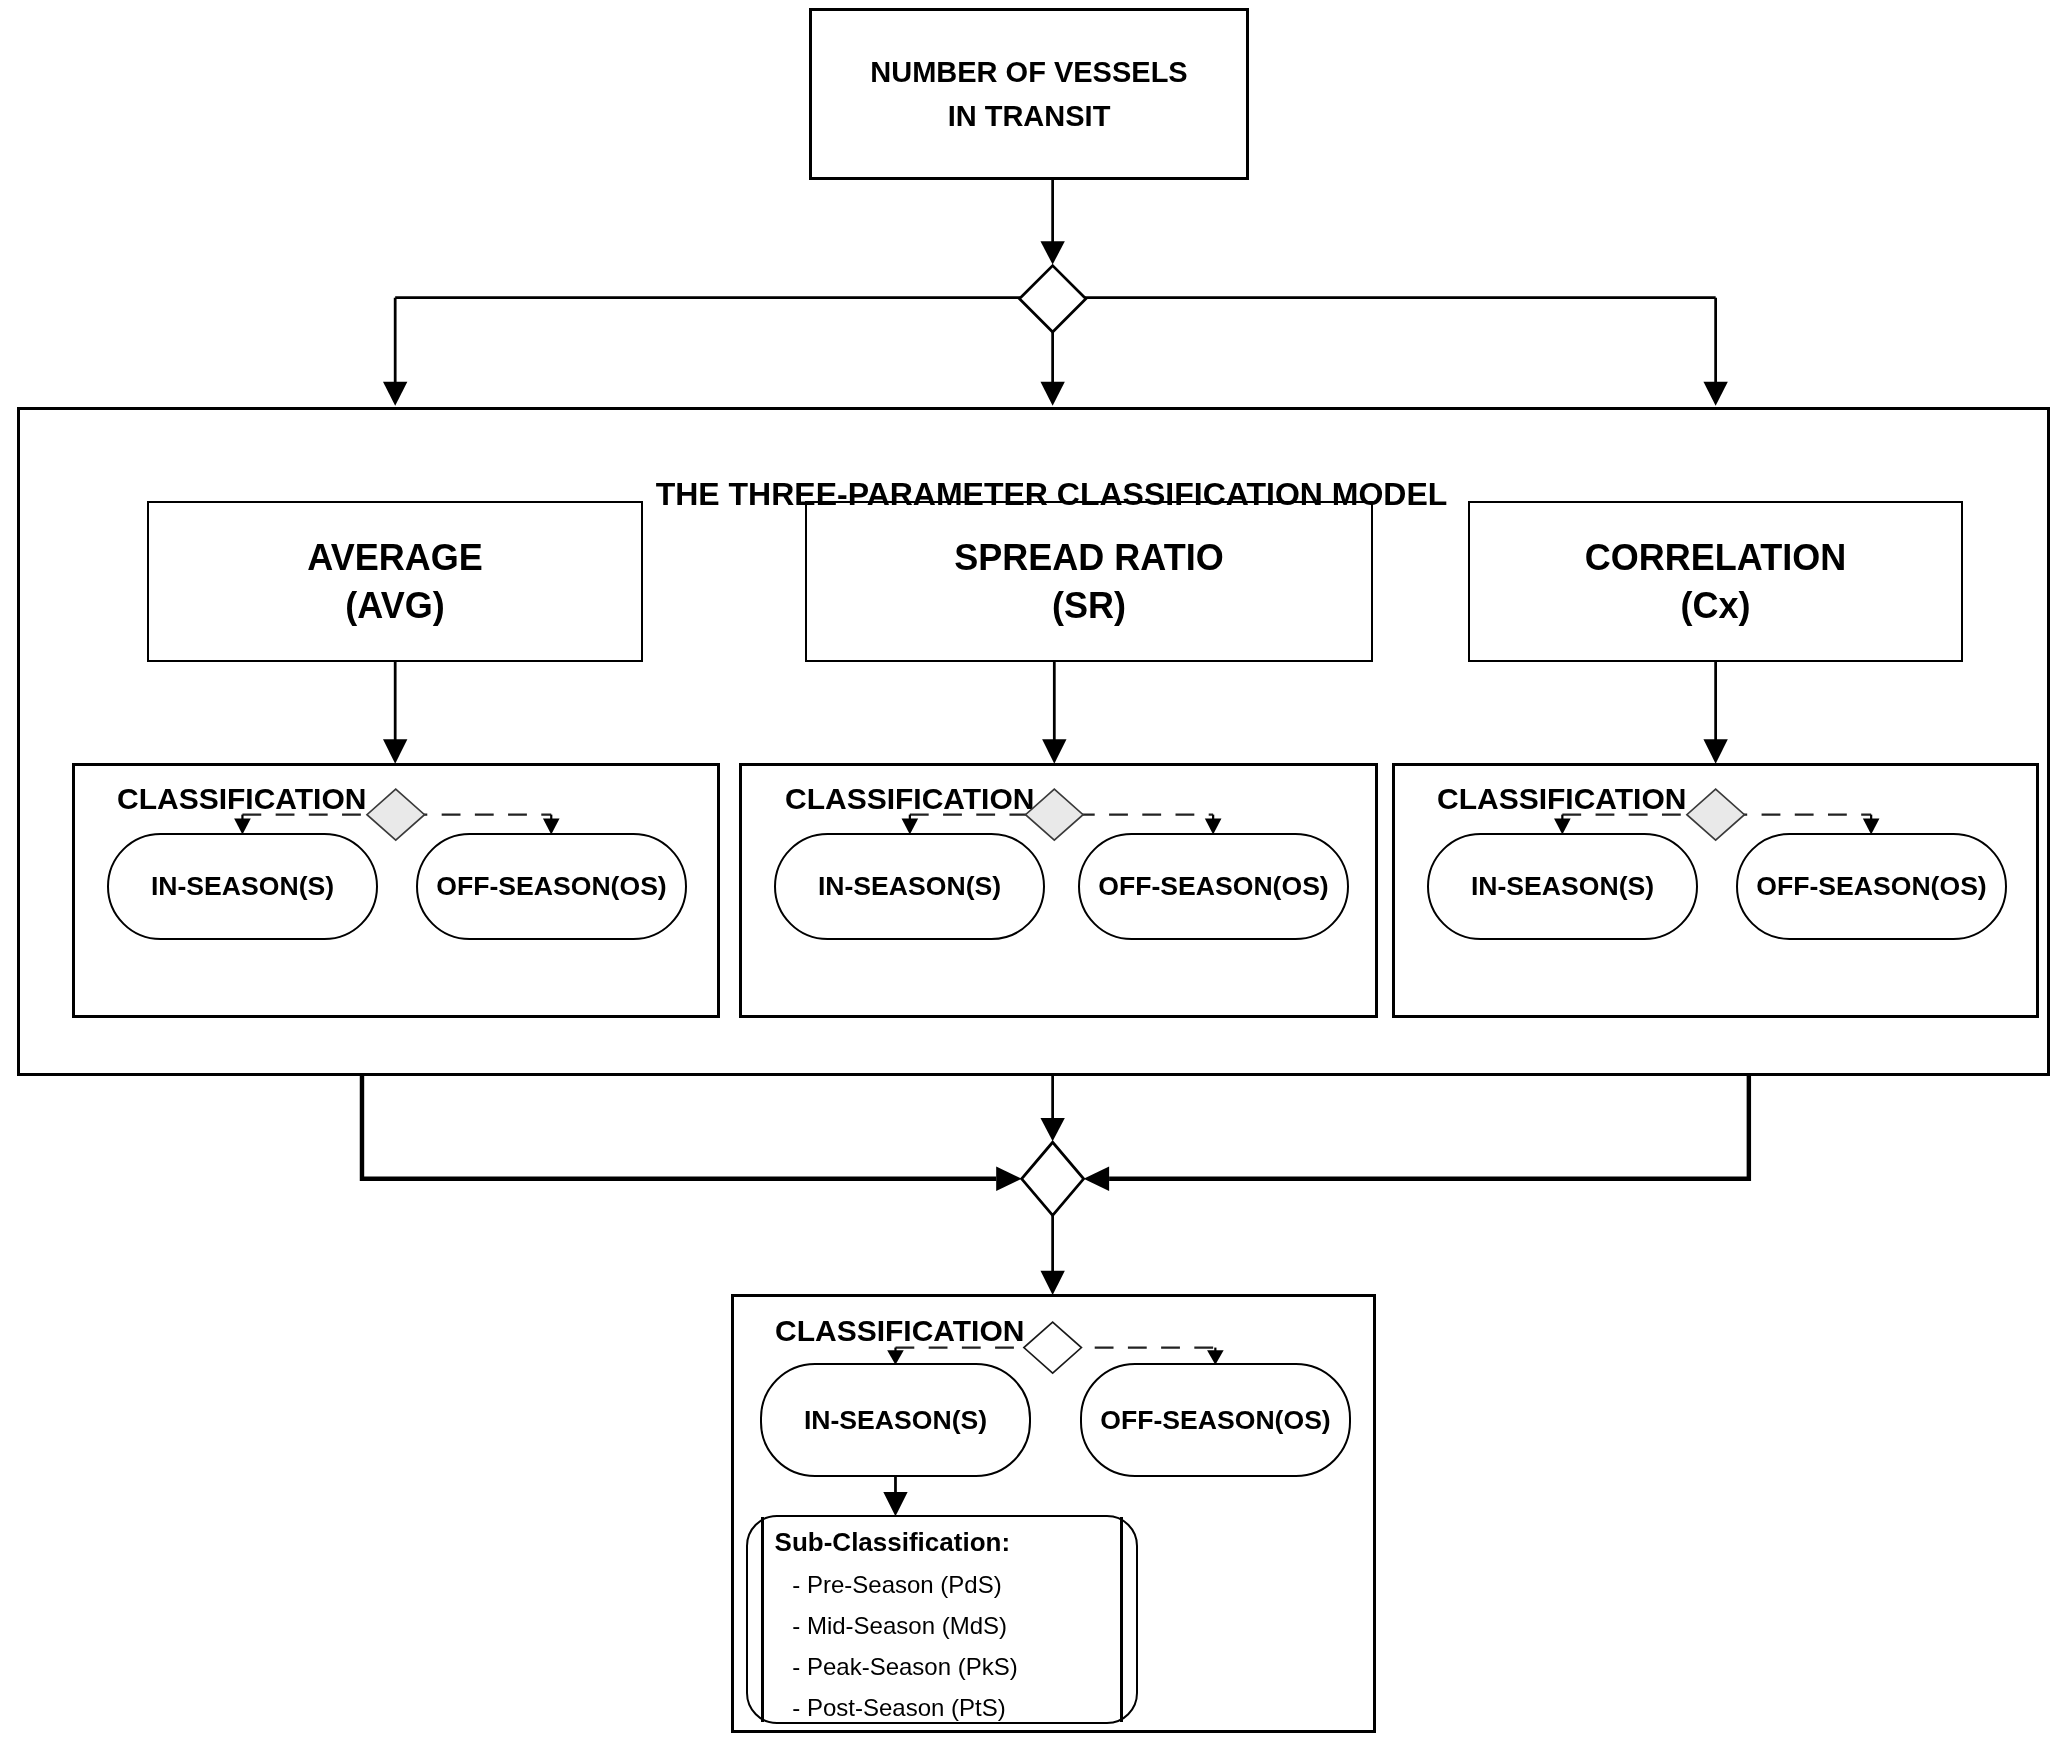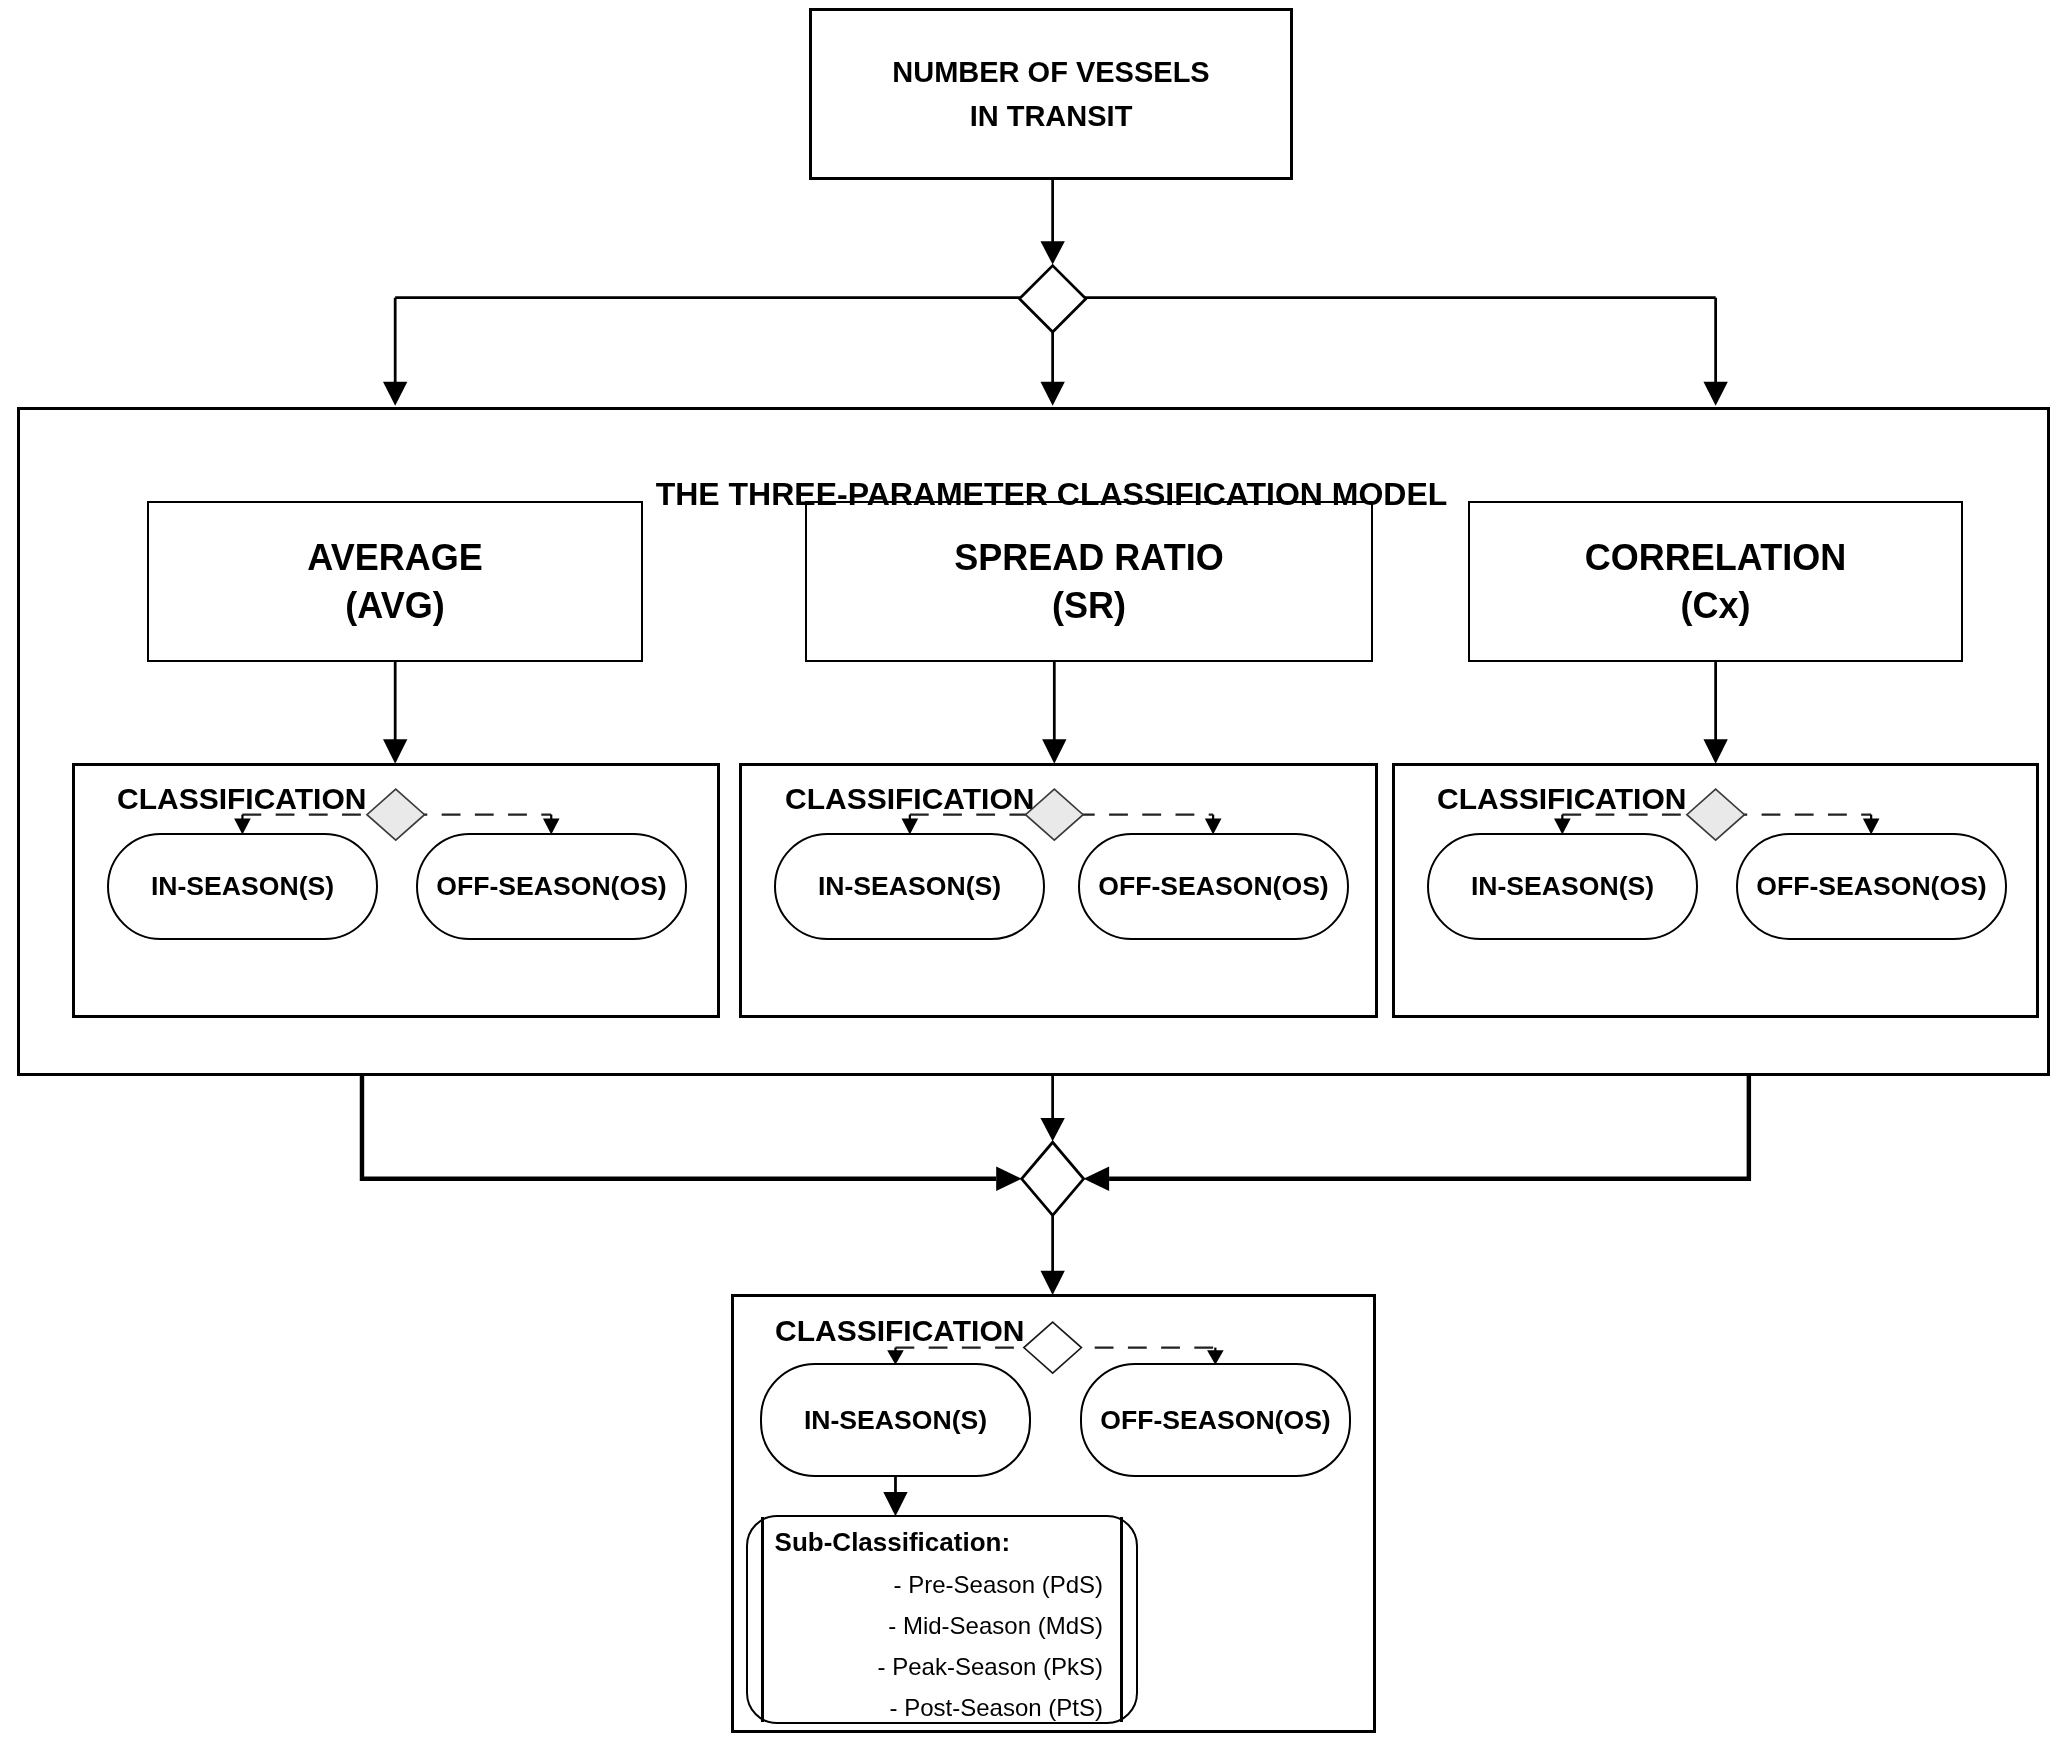--- a/index.html
+++ b/index.html
@@ -21,30 +21,30 @@
   .stadium {
     border:2.8px solid #000; border-radius:55px; background:transparent;
     display:flex; flex-direction:row; align-items:center; justify-content:center;
     font-weight:bold; font-size:26.6px; line-height:43px; text-align:center;
   }
   .final-box { border:3.9px solid #000; background:transparent; }
   .sub-box { border:2.8px solid #000; background:transparent; }
   .sub-rail { position:absolute; top:0; bottom:0; width:2.8px; background:#000; }
   .sub-content { position:absolute; left:26.6px; top:7.7px; right:33px; }
   .sub-title { font-weight:bold; font-size:26px; line-height:34px; }
-  .sub-list { margin:5.5px 0 0 0; padding:0 0 0 17.7px; list-style:none;text-align:right; }
+  .sub-list { margin:5.5px 0 0 0; padding:0 0 0 17.7px; list-style:none; }
   .sub-list li { font-size:24px; line-height:41px; font-weight:normal; }
   svg.connectors { position:absolute; left:0; top:0; pointer-events:none; }
 </style>
 </head>
 <body>
 
 <div class="canvas">
 
-  <div class="abs centerbox top-box" style="left:809px; top:7.7px; width:484px; height:172px;">
+  <div class="abs centerbox top-box" style="left:809px; top:7.7px; width:440px; height:172px;">
     <div>NUMBER OF VESSELS</div>
     <div>IN TRANSIT</div>
   </div>
 
   <div class="abs big-box" style="left:16.6px; top:407px; width:2033px; height:669px;"></div>
   <div class="abs big-title" style="left:498px; top:448px; width:1107px;margin-top:28px;">THE THREE-PARAMETER CLASSIFICATION MODEL</div>
 
   <div class="abs centerbox param-box" style="left:147px; top:501px; width:496px; height:161px;">
     <div>AVERAGE</div>
     <div>(AVG)</div>

